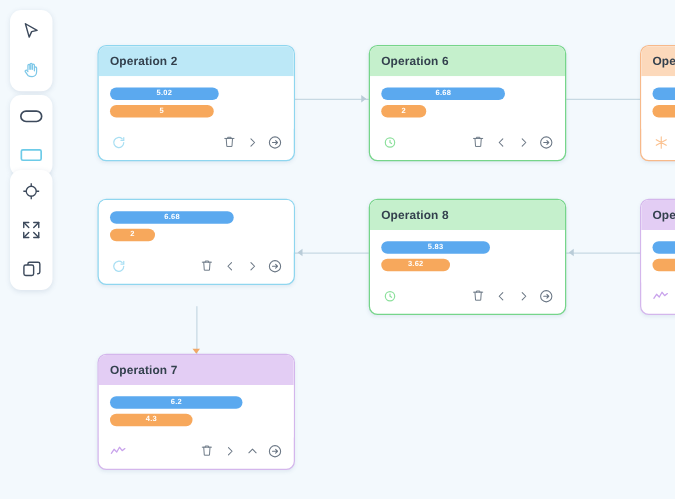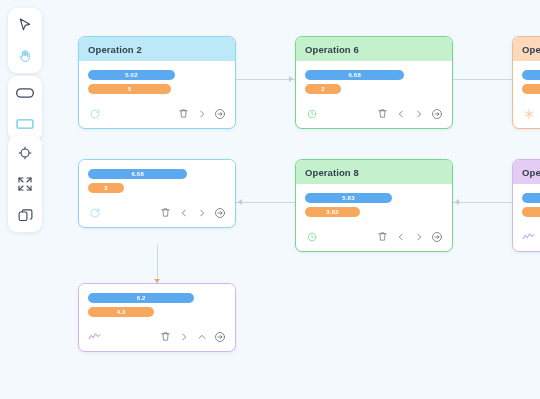--- a/index.html
+++ b/index.html
@@ -405,20 +405,21 @@
           <svg width="13" height="11" viewBox="0 0 24 18" fill="none" stroke="#c9a3ec" stroke-width="1.9" stroke-linecap="round" stroke-linejoin="round">
             <path d="M2 13l4-6 4 4 4-7 4 5 4-3"></path>
           </svg>
         </div>
       </div>
       <div class="foot-right"></div>
     </div>
   </div>
 
   <div class="card theme-purple" id="card-op7">
+    <div class="card-head">Operation 7</div>
     <div class="card-body">
       <div class="bar bar-blue" style="width:77%;">6.2</div>
       <div class="bar bar-orange" style="width:48%;">4.3</div>
     </div>
     <div class="card-foot">
       <div class="foot-left">
         <div class="ficon">
           <svg width="13" height="11" viewBox="0 0 24 18" fill="none" stroke="#c9a3ec" stroke-width="1.9" stroke-linecap="round" stroke-linejoin="round">
             <path d="M2 13l4-6 4 4 4-7 4 5 4-3"></path>
           </svg>

